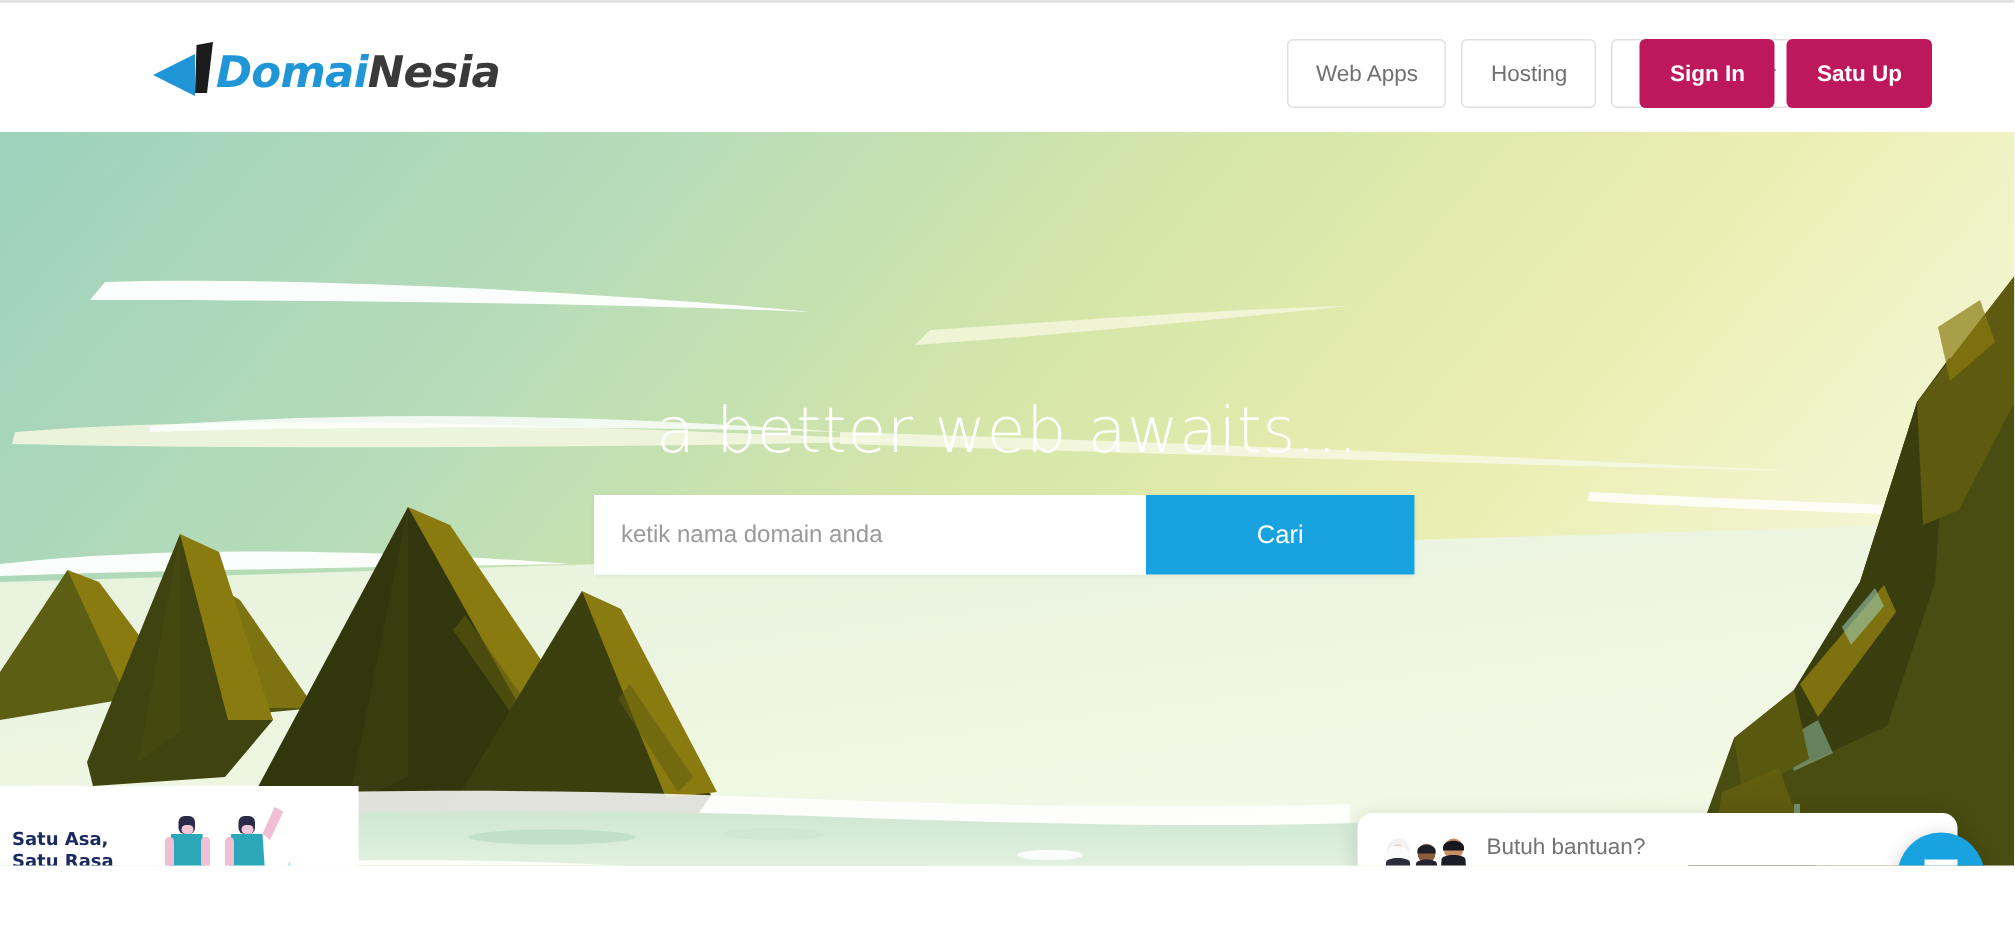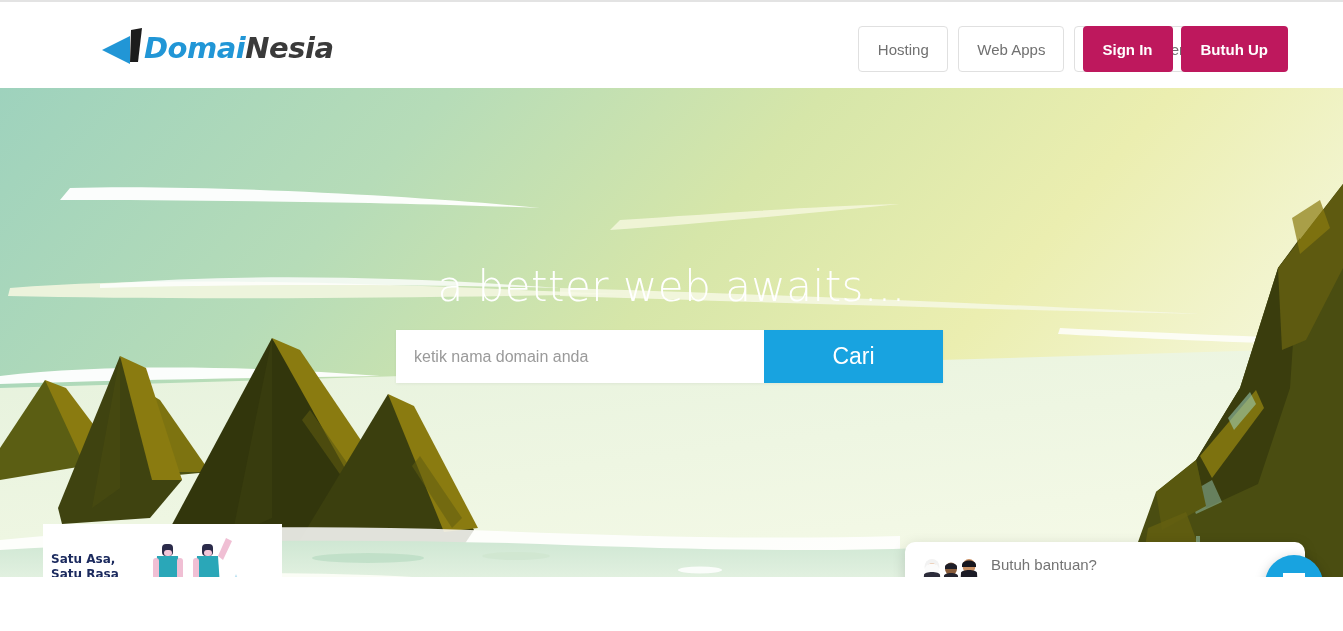--- a/index.html
+++ b/index.html
@@ -113,33 +113,32 @@
     font-size:16px;
     color:#444;
     font-family:"Liberation Sans", sans-serif;
   }
   .search-input::placeholder { color:#9a9a9a; }
   .search-btn {
     width:179px;
     border:none;
     background:#18a3e0;
     color:#ffffff;
-    font-size:23px;
+    font-size:17px;
     font-family:"Liberation Sans", sans-serif;
     cursor:pointer;
   }
 
   
   .campaign {
     position:absolute; left:0; bottom:24px;
     width:239px; height:83px;
     background:#ffffff;
     z-index:6;
     overflow:hidden;
-    margin-left:43px;
   }
   .campaign-text {
     position:absolute; left:8px; top:28px;
     font-family:"DejaVu Sans", sans-serif;
     font-weight:bold;
     font-size:12px;
     line-height:1.25;
     color:#1b2a5e;
     white-space:pre-line;
   }
@@ -195,28 +194,28 @@
 
     <div class="logo-wrap">
       <svg class="logo-mark" width="46" height="44" viewBox="0 0 46 44">
         <polygon points="2,24 30,10 30,38" fill="#2196d6"></polygon>
         <polygon points="31,4 42,2 38,36 30,36" fill="#1c1c1c"></polygon>
       </svg>
       <div class="logo-text"><span class="blue">Domai</span><span class="dark">Nesia</span></div>
     </div>
 
     <div class="nav">
+      <div class="nav-btn">Web Apps</div>
       <div class="nav-btn">Hosting</div>
-      <div class="nav-btn">Web Apps</div>
       <div class="nav-btn">Virtual Server</div>
     </div>
 
     <div class="auth">
       <div class="auth-btn">Sign In</div>
-      <div class="auth-btn">Butuh Up</div>
+      <div class="auth-btn">Satu Up</div>
     </div>
   </div>
 
   <div class="hero">
 
     <svg class="hero-svg" viewBox="0 0 1343 543" preserveAspectRatio="none">
       <defs>
         <linearGradient id="skyg" x1="0" y1="0" x2="1" y2="0.35">
           <stop offset="0" stop-color="#9ed2bd"></stop>
           <stop offset="0.30" stop-color="#b6dcb8"></stop>

